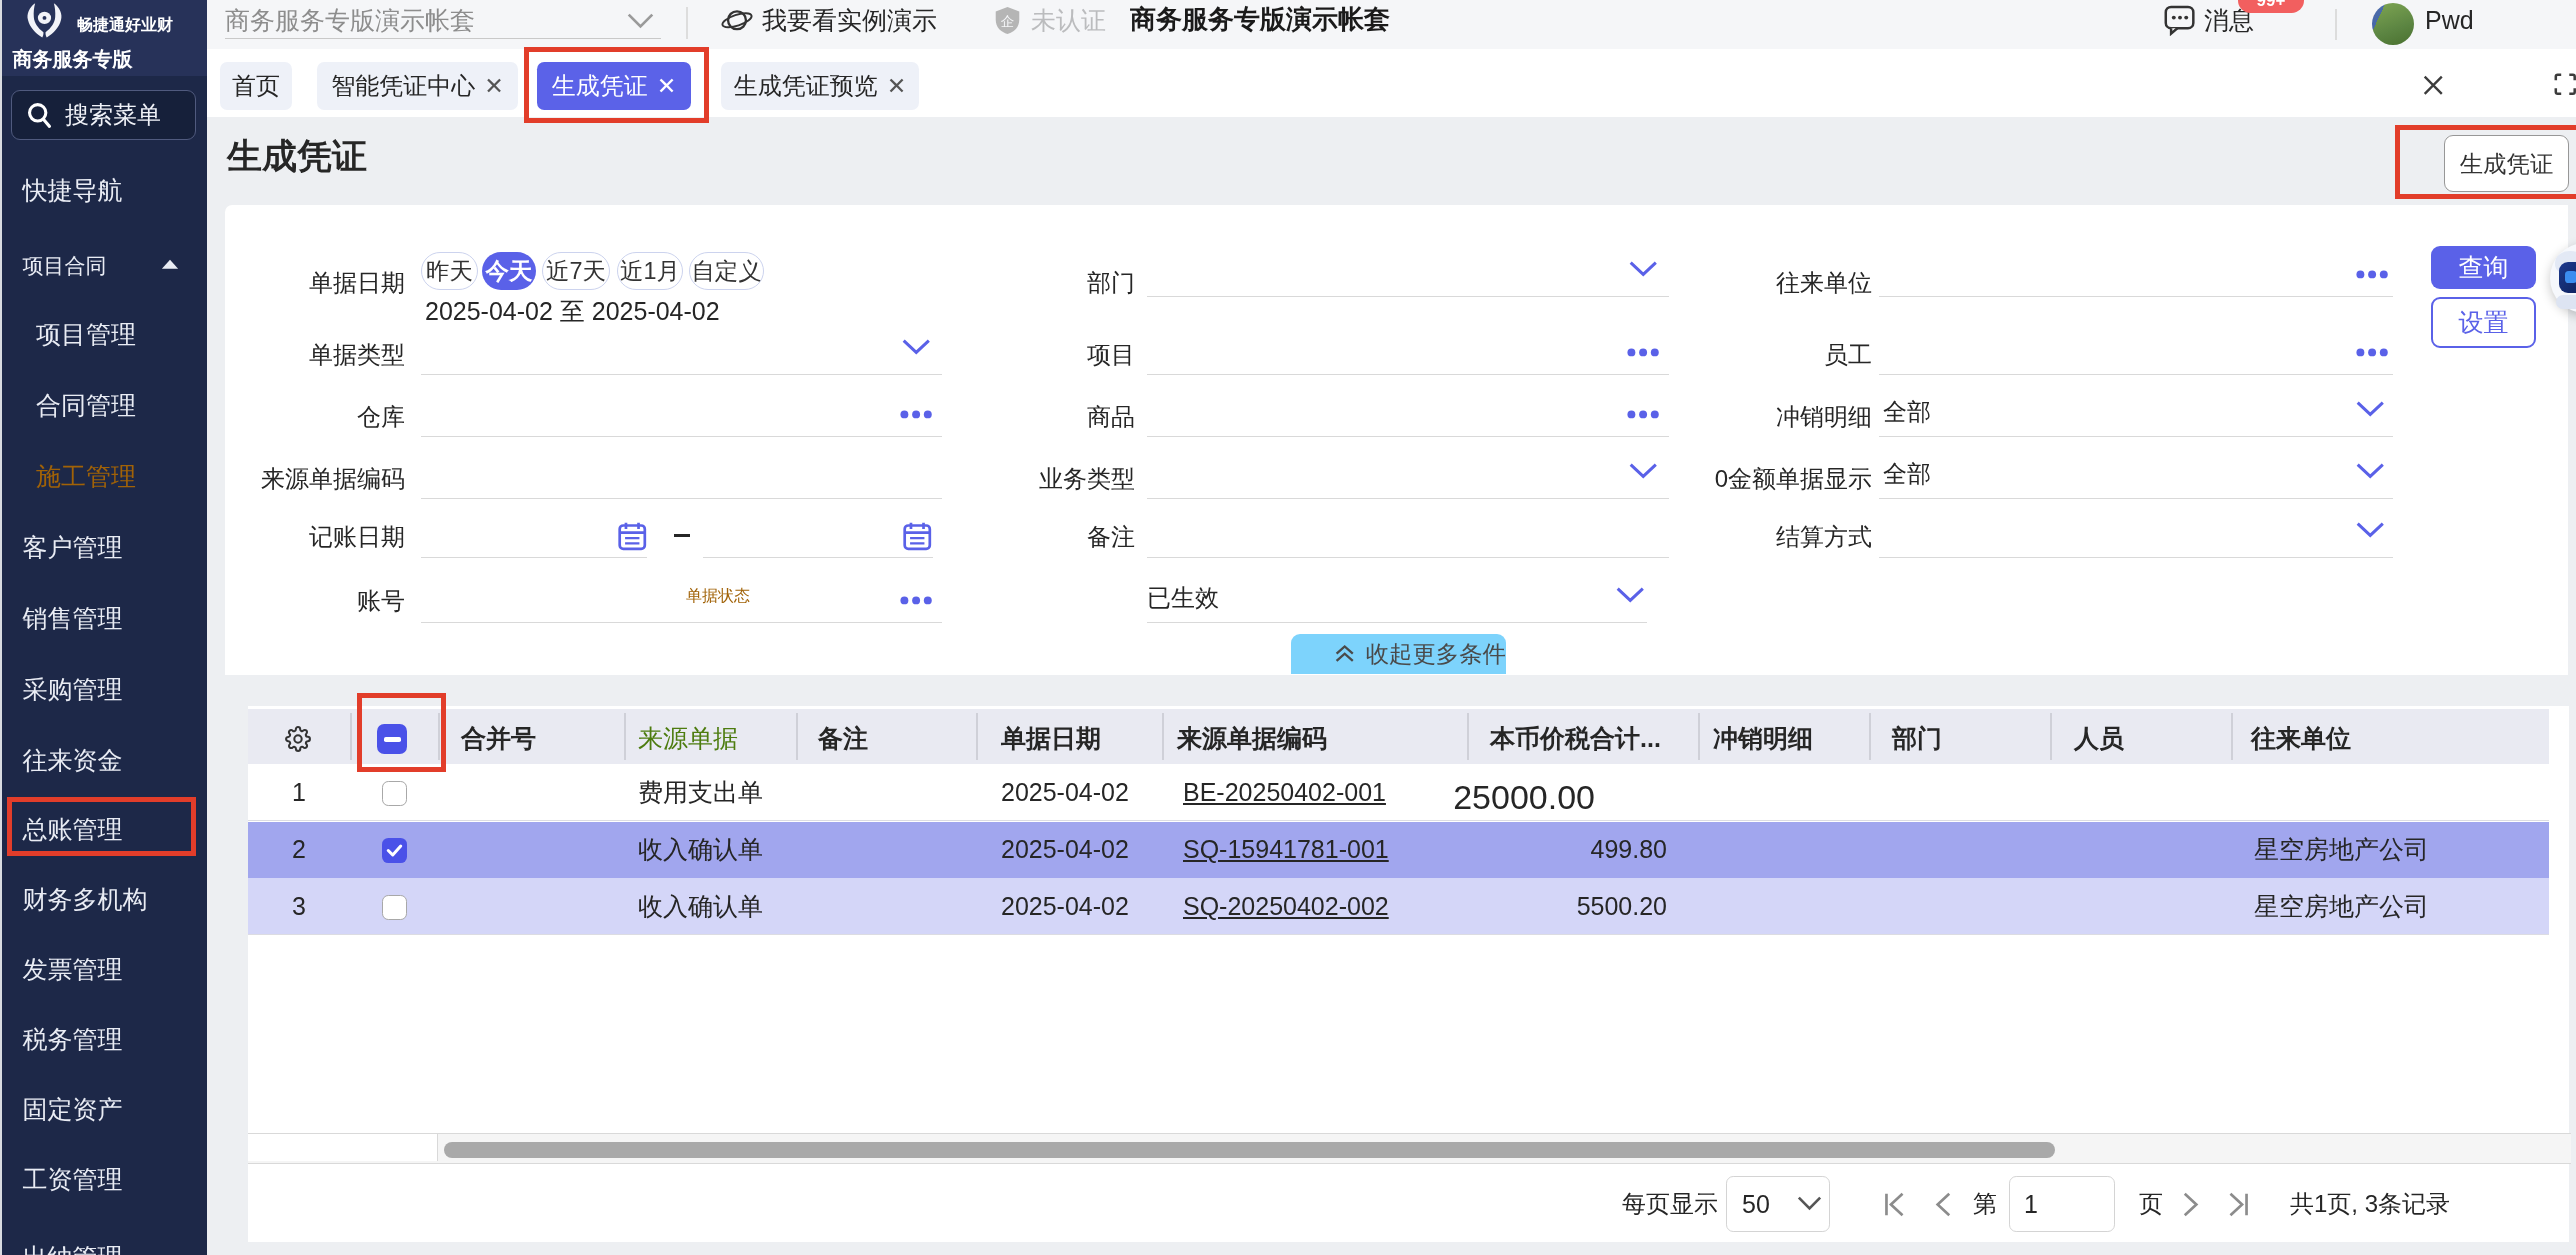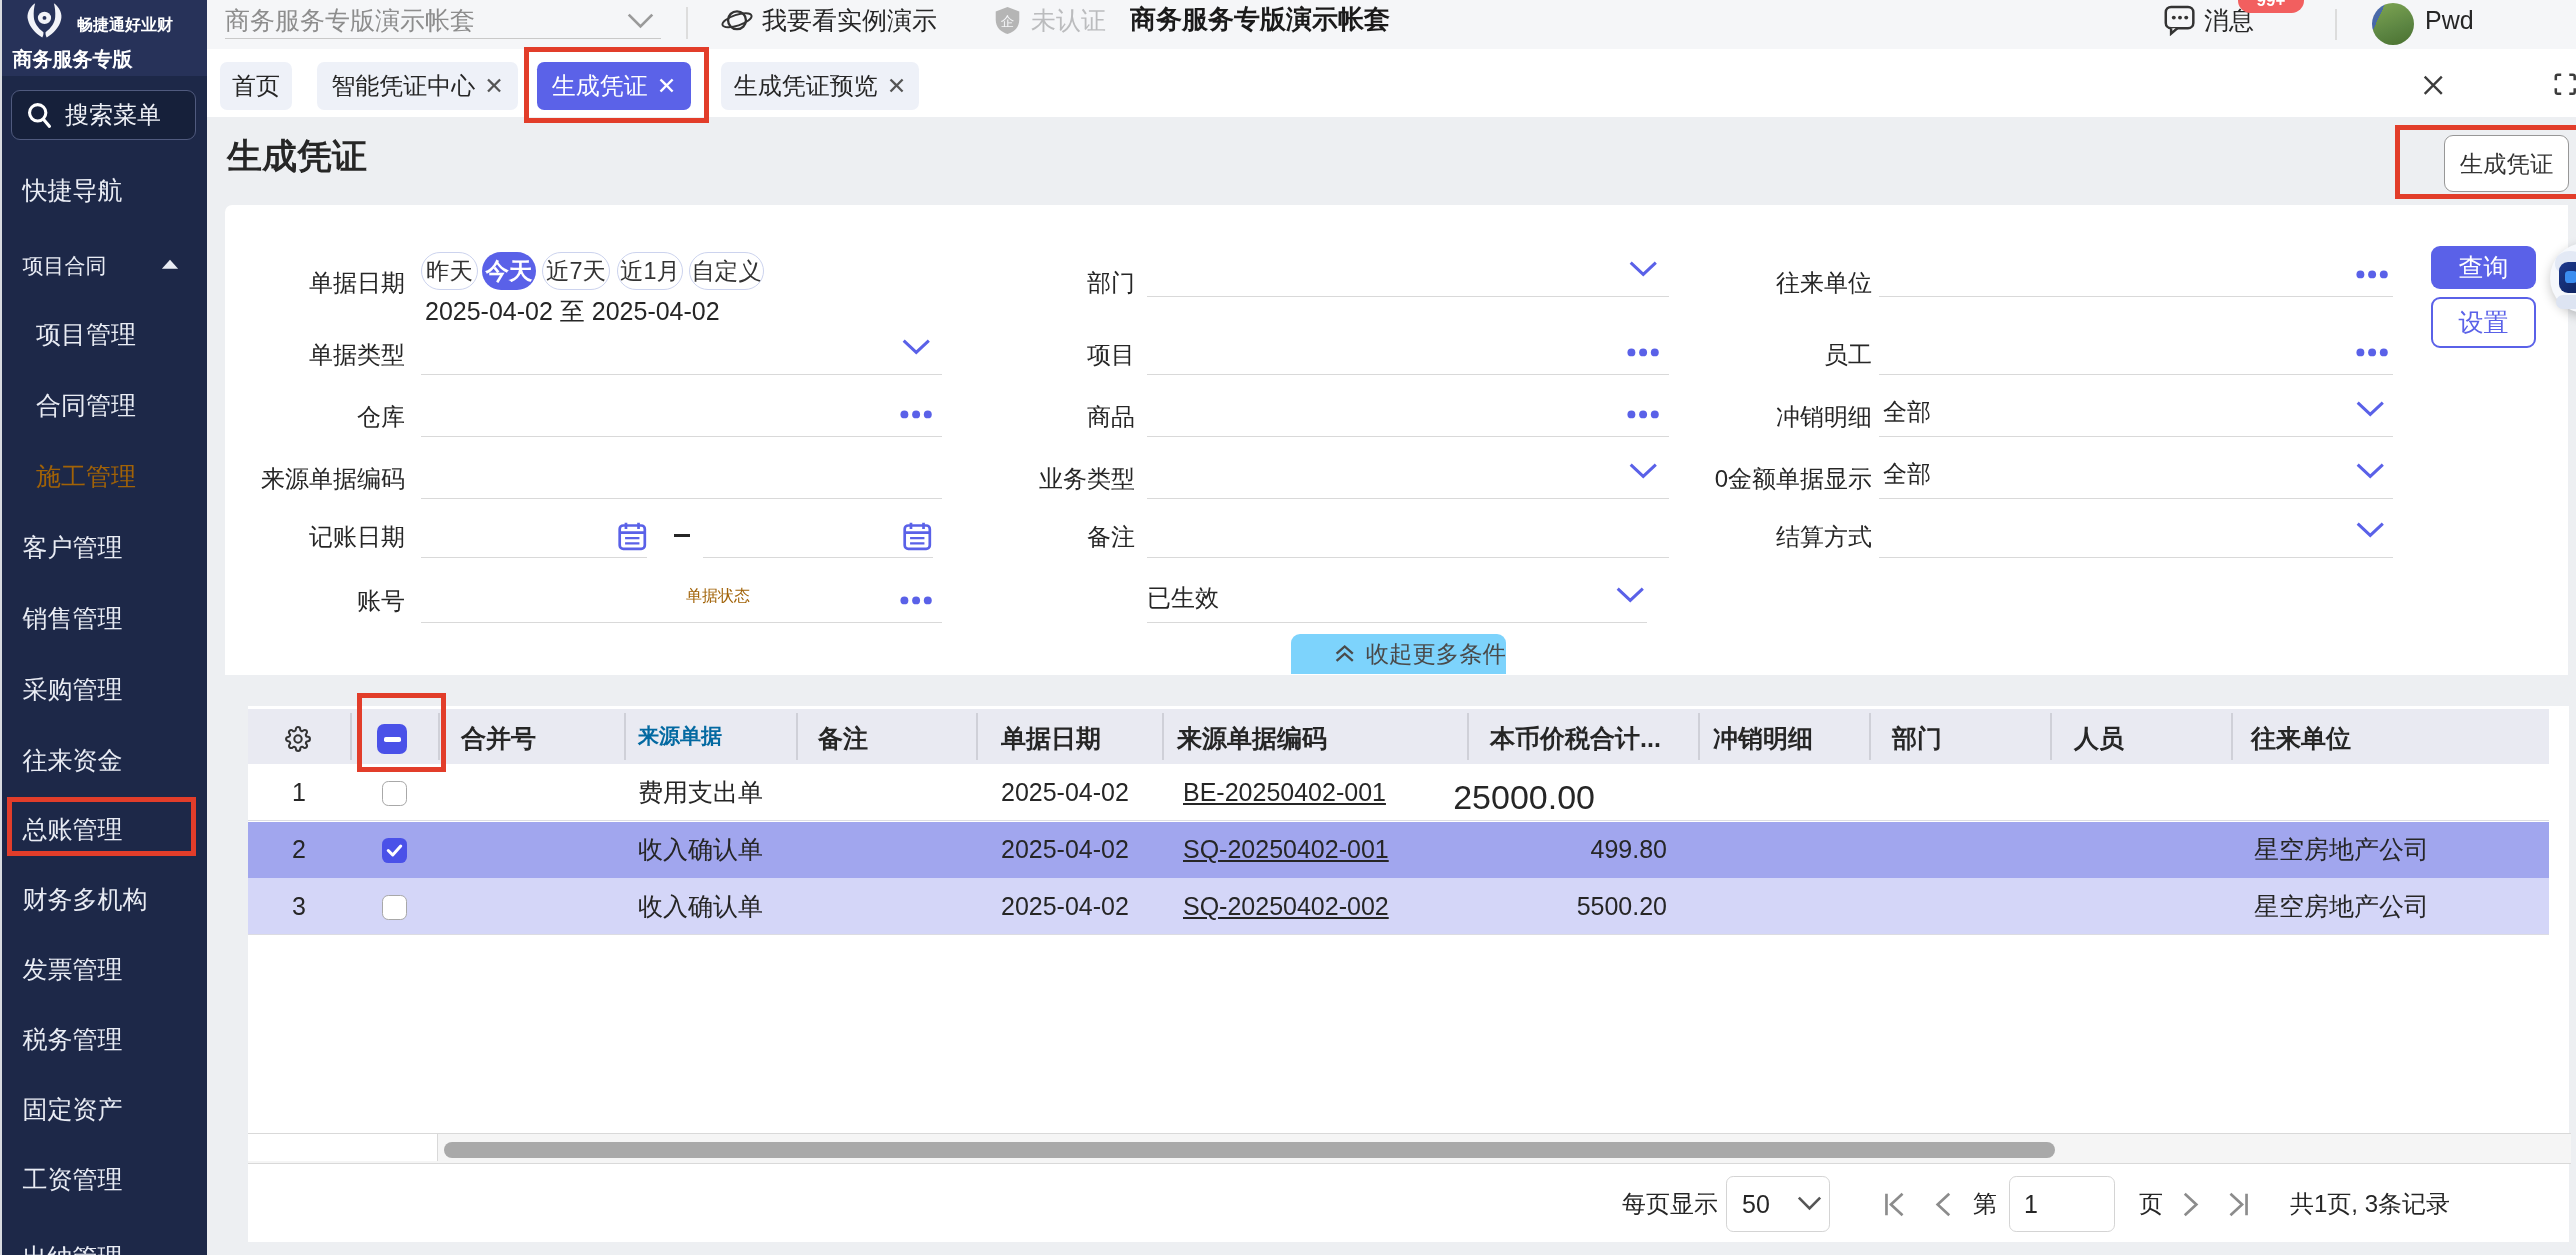--- a/index.html
+++ b/index.html
@@ -236,21 +236,21 @@
 <div class="ab" style="left:1869px;top:713px;width:1.8px;height:47px;background:#cfd0d8"></div>
 <div class="ab" style="left:2050px;top:713px;width:1.8px;height:47px;background:#cfd0d8"></div>
 <div class="ab" style="left:2231px;top:713px;width:1.8px;height:47px;background:#cfd0d8"></div>
 <svg class="ab" style="left:285px;top:726px" width="26" height="26" viewBox="0 0 24 24">
 <circle cx="12" cy="12" r="3.4" fill="none" stroke="#333" stroke-width="1.9"></circle>
 <path d="M19.4 15a1.65 1.65 0 0 0 .33 1.82l.06.06a2 2 0 0 1 0 2.83 2 2 0 0 1-2.83 0l-.06-.06a1.65 1.65 0 0 0-1.82-.33 1.65 1.65 0 0 0-1 1.51V21a2 2 0 0 1-2 2 2 2 0 0 1-2-2v-.09A1.65 1.65 0 0 0 9 19.4a1.65 1.65 0 0 0-1.82.33l-.06.06a2 2 0 0 1-2.83 0 2 2 0 0 1 0-2.83l.06-.06a1.65 1.65 0 0 0 .33-1.82 1.65 1.65 0 0 0-1.51-1H3a2 2 0 0 1-2-2 2 2 0 0 1 2-2h.09A1.65 1.65 0 0 0 4.6 9a1.65 1.65 0 0 0-.33-1.82l-.06-.06a2 2 0 0 1 0-2.83 2 2 0 0 1 2.83 0l.06.06a1.65 1.65 0 0 0 1.82.33H9a1.65 1.65 0 0 0 1-1.51V3a2 2 0 0 1 2-2 2 2 0 0 1 2 2v.09a1.65 1.65 0 0 0 1 1.51 1.65 1.65 0 0 0 1.82-.33l.06-.06a2 2 0 0 1 2.83 0 2 2 0 0 1 0 2.83l-.06.06a1.65 1.65 0 0 0-.33 1.82V9a1.65 1.65 0 0 0 1.51 1H21a2 2 0 0 1 2 2 2 2 0 0 1-2 2h-.09a1.65 1.65 0 0 0-1.51 1z" fill="none" stroke="#333" stroke-width="1.9" stroke-linejoin="round"></path>
   </svg>
 <div class="ab" style="left:377px;top:724px;width:30px;height:30px;background:#4a51e8;border-radius:7.2px"></div>
 <div class="ab" style="left:384px;top:737px;width:17px;height:4.5px;background:#fff;border-radius:1.8px"></div>
 <div class="ab t" style="left:461px;top:724px;font-size:25px;font-weight:700;color:#262626">合并号</div>
-<div class="ab t" style="left:638px;top:724px;font-size:21px;font-weight:700;color:#0369a1">来源单据</div>
+<div class="ab t" style="left:638px;top:724px;font-size:25px;font-weight:400;color:#4d7c0f">来源单据</div>
 <div class="ab t" style="left:818px;top:724px;font-size:25px;font-weight:700;color:#262626">备注</div>
 <div class="ab t" style="left:1001px;top:724px;font-size:25px;font-weight:700;color:#262626">单据日期</div>
 <div class="ab t" style="left:1177px;top:724px;font-size:25px;font-weight:700;color:#262626">来源单据编码</div>
 <div class="ab t" style="left:1490px;top:724px;font-size:25px;font-weight:700;color:#262626">本币价税合计...</div>
 <div class="ab t" style="left:1713px;top:724px;font-size:25px;font-weight:700;color:#262626">冲销明细</div>
 <div class="ab t" style="left:1892px;top:724px;font-size:25px;font-weight:700;color:#262626">部门</div>
 <div class="ab t" style="left:2074px;top:724px;font-size:25px;font-weight:700;color:#262626">人员</div>
 <div class="ab t" style="left:2251px;top:724px;font-size:25px;font-weight:700;color:#262626">往来单位</div>
 <div class="redbox" style="left:357px;top:693px;width:79px;height:69px"></div>
 <div class="ab" style="left:248px;top:764px;width:2301px;height:57px;background:#fff;border-bottom:1.8px solid #dcdce2;box-sizing:border-box"></div>
@@ -261,21 +261,21 @@
 <div class="ab t" style="left:1183px;top:778px;font-size:25px;color:#262626;text-decoration:underline">BE-20250402-001</div>
 <div class="ab t" style="left:1326px;top:778px;width:269px;text-align:right;font-size:34px;color:#262626">25000.00</div>
 <div class="ab" style="left:248px;top:822px;width:2301px;height:57px;background:#a1a6ee;border-bottom:1.8px solid #dcdce2;box-sizing:border-box"></div>
 <div class="ab t" style="left:248px;top:835px;width:102px;text-align:center;font-size:25px;color:#262626">2</div>
 <div class="ab" style="left:382px;top:838px;width:25px;height:25px;background:#4a51e8;border-radius:6.3px"></div>
 <svg class="ab" style="left:382px;top:838px" width="25" height="25" viewBox="0 0 28 28">
     <path d="M7,14 L12,19 L21,9" fill="none" stroke="#fff" stroke-width="3.4" stroke-linecap="round" stroke-linejoin="round"></path>
   </svg>
 <div class="ab t" style="left:638px;top:835px;font-size:25px;color:#262626">收入确认单</div>
 <div class="ab t" style="left:1001px;top:835px;font-size:25px;color:#262626">2025-04-02</div>
-<div class="ab t" style="left:1183px;top:835px;font-size:25px;color:#262626;text-decoration:underline">SQ-20250402-001</div>
+<div class="ab t" style="left:1183px;top:835px;font-size:25px;color:#262626;text-decoration:underline">SQ-15941781-001</div>
 <div class="ab t" style="left:1398px;top:835px;width:269px;text-align:right;font-size:25px;color:#262626">499.80</div>
 <div class="ab t" style="left:2254px;top:835px;font-size:25px;color:#262626">星空房地产公司</div>
 <div class="ab" style="left:248px;top:878px;width:2301px;height:57px;background:#d4d6f8;border-bottom:1.8px solid #dcdce2;box-sizing:border-box"></div>
 <div class="ab t" style="left:248px;top:892px;width:102px;text-align:center;font-size:25px;color:#262626">3</div>
 <div class="ab" style="left:382px;top:895px;width:25px;height:25px;background:#fff;border:1.8px solid #a8a8a8;border-radius:6.3px;box-sizing:border-box"></div>
 <div class="ab t" style="left:638px;top:892px;font-size:25px;color:#262626">收入确认单</div>
 <div class="ab t" style="left:1001px;top:892px;font-size:25px;color:#262626">2025-04-02</div>
 <div class="ab t" style="left:1183px;top:892px;font-size:25px;color:#262626;text-decoration:underline">SQ-20250402-002</div>
 <div class="ab t" style="left:1398px;top:892px;width:269px;text-align:right;font-size:25px;color:#262626">5500.20</div>
 <div class="ab t" style="left:2254px;top:892px;font-size:25px;color:#262626">星空房地产公司</div>

